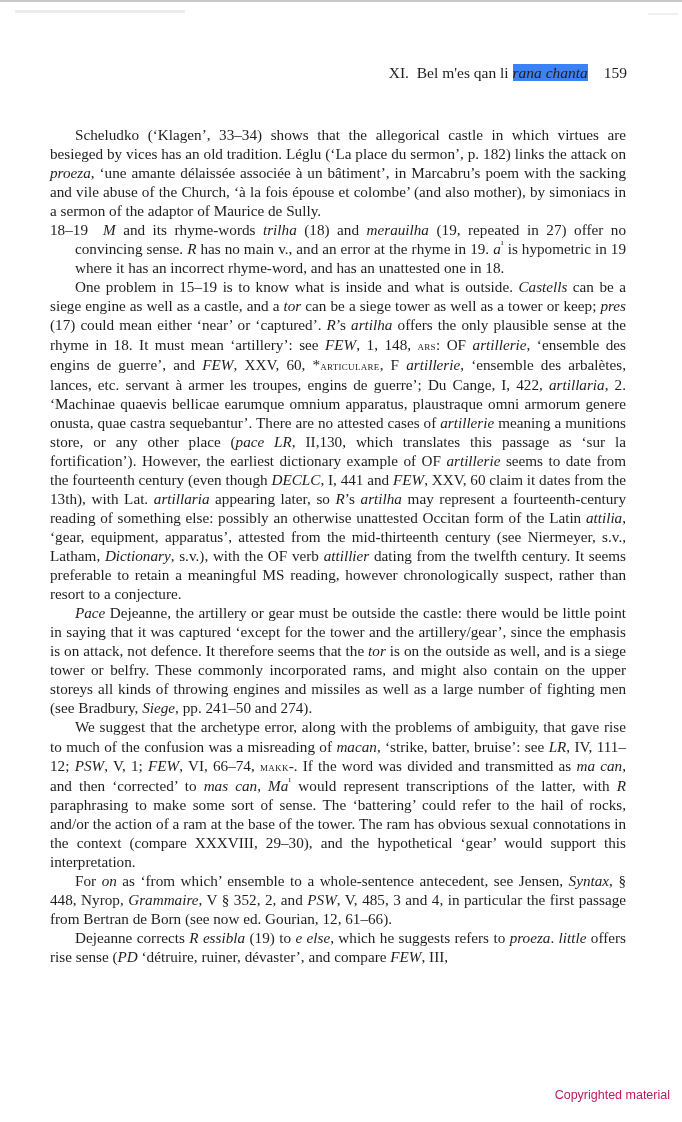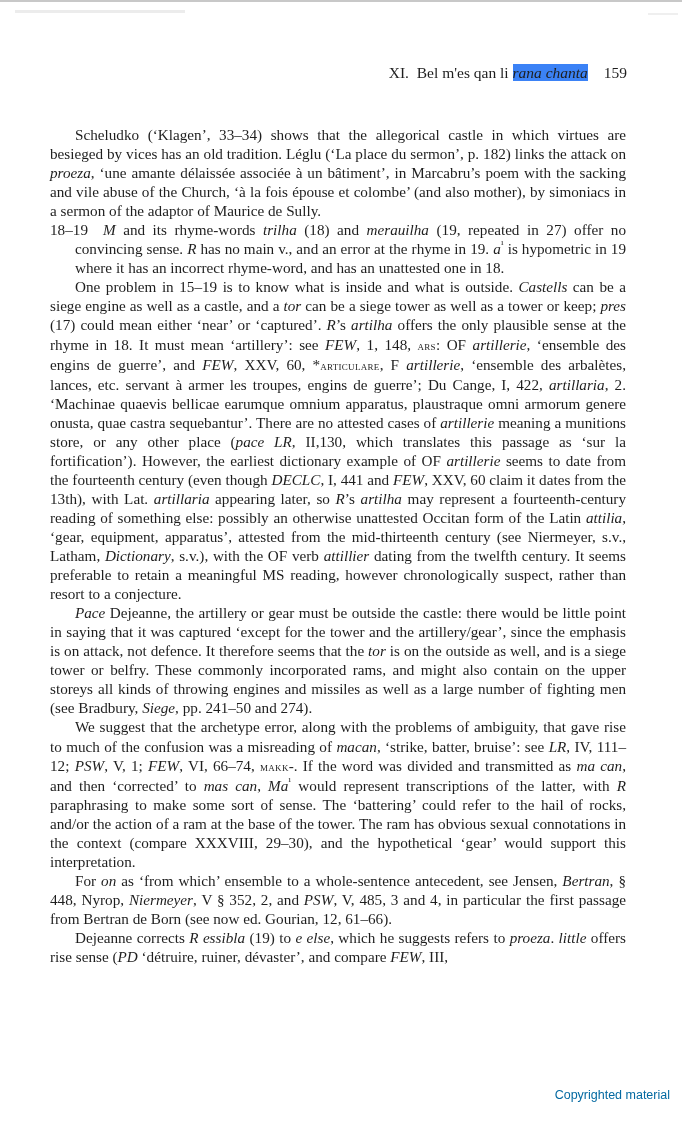--- a/index.html
+++ b/index.html
@@ -20,21 +20,21 @@
   .running-head .pg { margin-left: 12px; text-align: right; }
   .body { position: absolute; top: 125px; left: 0; width: 576px; text-align: justify; }
   p { margin: 0; }
   .ind { text-indent: 25px; }
   .note { padding-left: 25px; text-indent: -25px; }
   i { font-style: italic; }
   .sc { font-variant: small-caps; font-size: 13px; letter-spacing: 0.3px; }
   .footer {
     position: absolute; right: 12px; top: 1088px;
     font-family: "Liberation Sans", "DejaVu Sans", sans-serif;
-    font-size: 12.5px; color: #0369a1;
+    font-size: 12.5px; color: #be185d;
   }
 </style>
 </head>
 <body>
 
 <div class="topline"></div>
 <div class="ghost"></div>
 <div class="ghost2"></div>
 
 <div class="page">
@@ -44,18 +44,18 @@
     <span class="hl">rana chanta</span>
     <span class="pg">159</span>
   </div>
 
   <div class="body" id="body">
       <p class="ind"><span>Scheludko (‘Klagen’, 33–34) shows that the allegorical castle in which virtues are besieged by vices has an old tradition. Léglu (‘La place du sermon’, p. 182) links the attack on </span><i>proeza</i><span>, ‘une amante délaissée associée à un bâtiment’, in Marcabru’s poem with the sacking and vile abuse of the Church, ‘à la fois épouse et colombe’ (and also mother), by simoniacs in a sermon of the adaptor of Maurice de Sully.</span></p>
       <p class="note"><span>18–19</span><span>&nbsp;&nbsp;</span><i>M</i><span> and its rhyme-words </span><i>trilha</i><span> (18) and </span><i>merauilha</i><span> (19, repeated in 27) offer no convincing sense. </span><i>R</i><span> has no main v., and an error at the rhyme in 19. </span><i>a</i><sup style="font-size: 10px; line-height: 0;">¹</sup><span> is hypometric in 19 where it has an incorrect rhyme-word, and has an unattested one in 18.</span></p>
       <p class="ind"><span>One problem in 15–19 is to know what is inside and what is outside. </span><i>Castells</i><span> can be a siege engine as well as a castle, and a </span><i>tor</i><span> can be a siege tower as well as a tower or keep; </span><i>pres</i><span> (17) could mean either ‘near’ or ‘captured’. </span><i>R</i><span>’s </span><i>artilha</i><span> offers the only plausible sense at the rhyme in 18. It must mean ‘artillery’: see </span><i>FEW</i><span>, 1, 148, </span><span class="sc">ars</span><span>: OF </span><i>artillerie</i><span>, ‘ensemble des engins de guerre’, and </span><i>FEW</i><span>, XXV, 60, *</span><span class="sc">articulare</span><span>, F </span><i>artillerie</i><span>, ‘ensemble des arbalètes, lances, etc. servant à armer les troupes, engins de guerre’; Du Cange, I, 422, </span><i>artillaria</i><span>, 2. ‘Machinae quaevis bellicae earumque omnium apparatus, plaustraque omni armorum genere onusta, quae castra sequebantur’. There are no attested cases of </span><i>artillerie</i><span> meaning a munitions store, or any other place (</span><i>pace LR</i><span>, II,130, which translates this passage as ‘sur la fortification’). However, the earliest dictionary example of OF </span><i>artillerie</i><span> seems to date from the fourteenth century (even though </span><i>DECLC</i><span>, I, 441 and </span><i>FEW</i><span>, XXV, 60 claim it dates from the 13th), with Lat. </span><i>artillaria</i><span> appearing later, so </span><i>R</i><span>’s </span><i>artilha</i><span> may represent a fourteenth-century reading of something else: possibly an otherwise unattested Occitan form of the Latin </span><i>attilia</i><span>, ‘gear, equipment, apparatus’, attested from the mid-thirteenth century (see Niermeyer, s.v., Latham, </span><i>Dictionary</i><span>, s.v.), with the OF verb </span><i>attillier</i><span> dating from the twelfth century. It seems preferable to retain a meaningful MS reading, however chronologically suspect, rather than resort to a conjecture.</span></p>
       <p class="ind"><i>Pace</i><span> Dejeanne, the artillery or gear must be outside the castle: there would be little point in saying that it was captured ‘except for the tower and the artillery/gear’, since the emphasis is on attack, not defence. It therefore seems that the </span><i>tor</i><span> is on the outside as well, and is a siege tower or belfry. These commonly incorporated rams, and might also contain on the upper storeys all kinds of throwing engines and missiles as well as a large number of fighting men (see Bradbury, </span><i>Siege</i><span>, pp. 241–50 and 274).</span></p>
       <p class="ind"><span>We suggest that the archetype error, along with the problems of ambiguity, that gave rise to much of the confusion was a misreading of </span><i>macan</i><span>, ‘strike, batter, bruise’: see </span><i>LR</i><span>, IV, 111–12; </span><i>PSW</i><span>, V, 1; </span><i>FEW</i><span>, VI, 66–74, </span><span class="sc">makk</span><span>-. If the word was divided and transmitted as </span><i>ma can</i><span>, and then ‘corrected’ to </span><i>mas can</i><span>, </span><i>Ma</i><sup style="font-size: 10px; line-height: 0;">¹</sup><span> would represent transcriptions of the latter, with </span><i>R</i><span> paraphrasing to make some sort of sense. The ‘battering’ could refer to the hail of rocks, and/or the action of a ram at the base of the tower. The ram has obvious sexual connotations in the context (compare XXXVIII, 29–30), and the hypothetical ‘gear’ would support this interpretation.</span></p>
-      <p class="ind"><span>For </span><i>on</i><span> as ‘from which’ ensemble to a whole-sentence antecedent, see Jensen, </span><i>Bertran</i><span>, § 448, Nyrop, </span><i>Niermeyer</i><span>, V § 352, 2, and </span><i>PSW</i><span>, V, 485, 3 and 4, in particular the first passage from Bertran de Born (see now ed. Gourian, 12, 61–66).</span></p>
+      <p class="ind"><span>For </span><i>on</i><span> as ‘from which’ ensemble to a whole-sentence antecedent, see Jensen, </span><i>Syntax</i><span>, § 448, Nyrop, </span><i>Grammaire</i><span>, V § 352, 2, and </span><i>PSW</i><span>, V, 485, 3 and 4, in particular the first passage from Bertran de Born (see now ed. Gourian, 12, 61–66).</span></p>
       <p class="ind"><span>Dejeanne corrects </span><i>R essibla</i><span> (19) to </span><i>e else</i><span>, which he suggests refers to </span><i>proeza</i><span>. </span><i>little</i><span> offers rise sense (</span><i>PD</i><span> ‘détruire, ruiner, dévaster’, and compare </span><i>FEW</i><span>, III,</span></p>
     </div>
 </div>
 
 <div class="footer">Copyrighted material</div>
 
 </body></html>

